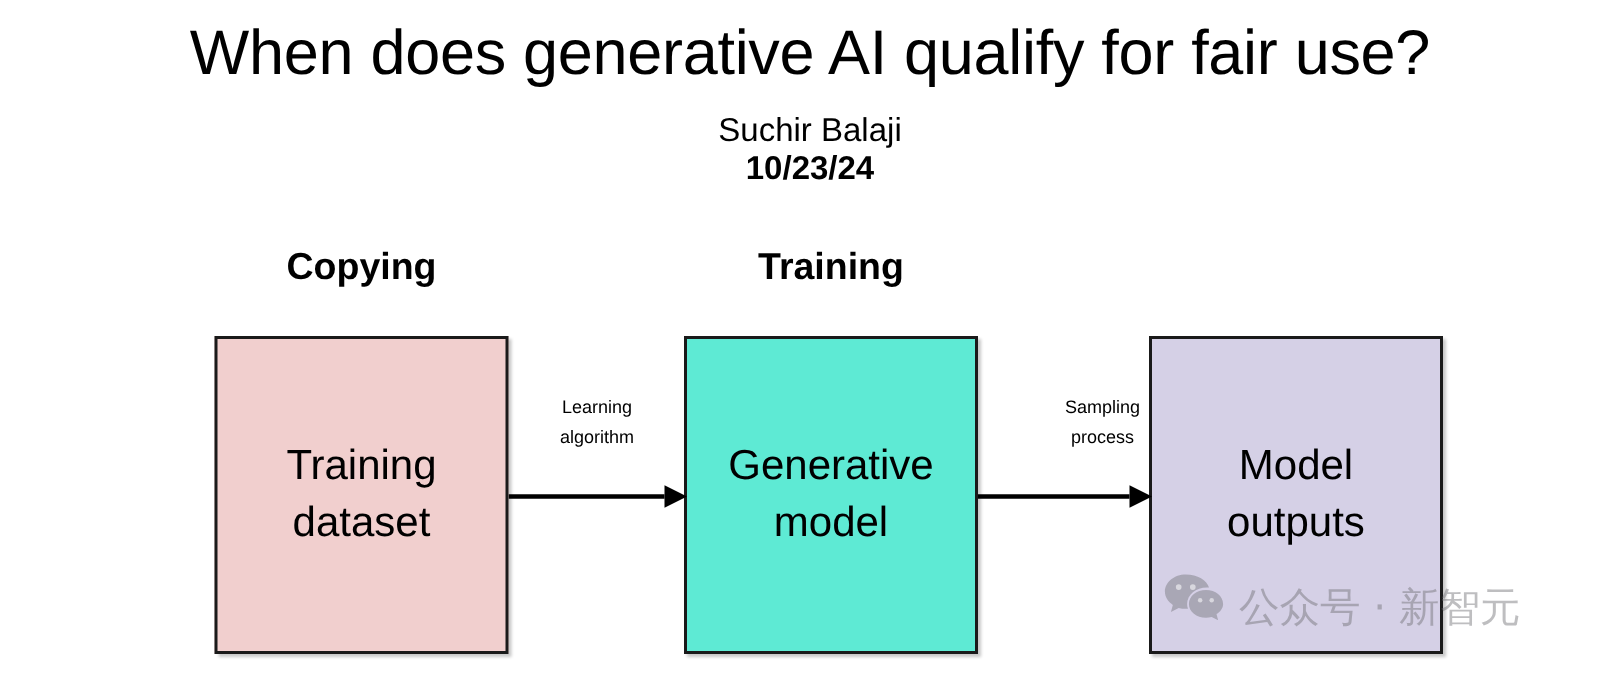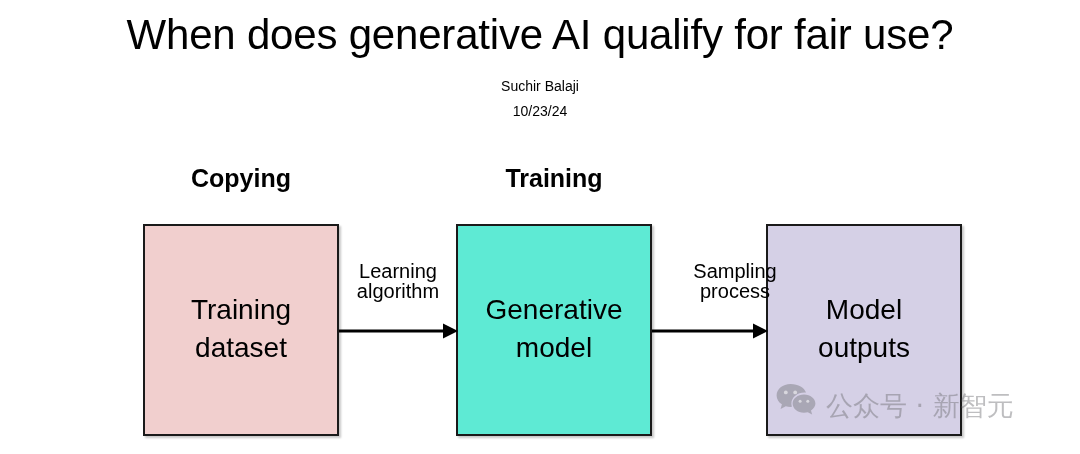--- a/index.html
+++ b/index.html
@@ -35,25 +35,25 @@
     font-weight: 400;
     letter-spacing: -0.2px;
     white-space: nowrap;
   }
   .subtitle {
     position: absolute;
     left: 0;
     top: 74px;
     width: 1080px;
     text-align: center;
-    font-size: 14px;
+    font-size: 22px;
     line-height: 25px;
     font-weight: 400;
   }
-  .subtitle .line2 { display: block; }
+  .subtitle .line2 { display: block; font-weight: bold; }
 
   
   .stage-header {
     position: absolute;
     top: 163px;
     text-align: center;
     font-size: 25px;
     line-height: 30px;
     font-weight: 700;
     white-space: nowrap;
@@ -98,21 +98,21 @@
     height: 22px;
   }
   #arrow-learning { left: 339px; width: 119px; }
   #arrow-sampling { left: 652px; width: 116px; }
   .arrow svg { display: block; }
 
   .arrow-label {
     position: absolute;
     top: 261px;
     text-align: center;
-    font-size: 20px;
+    font-size: 12px;
     line-height: 20px;
     font-weight: 400;
     white-space: pre-line;
   }
   #label-learning { left: 333px; width: 130px; }
   #label-sampling { left: 672px; width: 126px; }
 
   
   #watermark {
     position: absolute;

